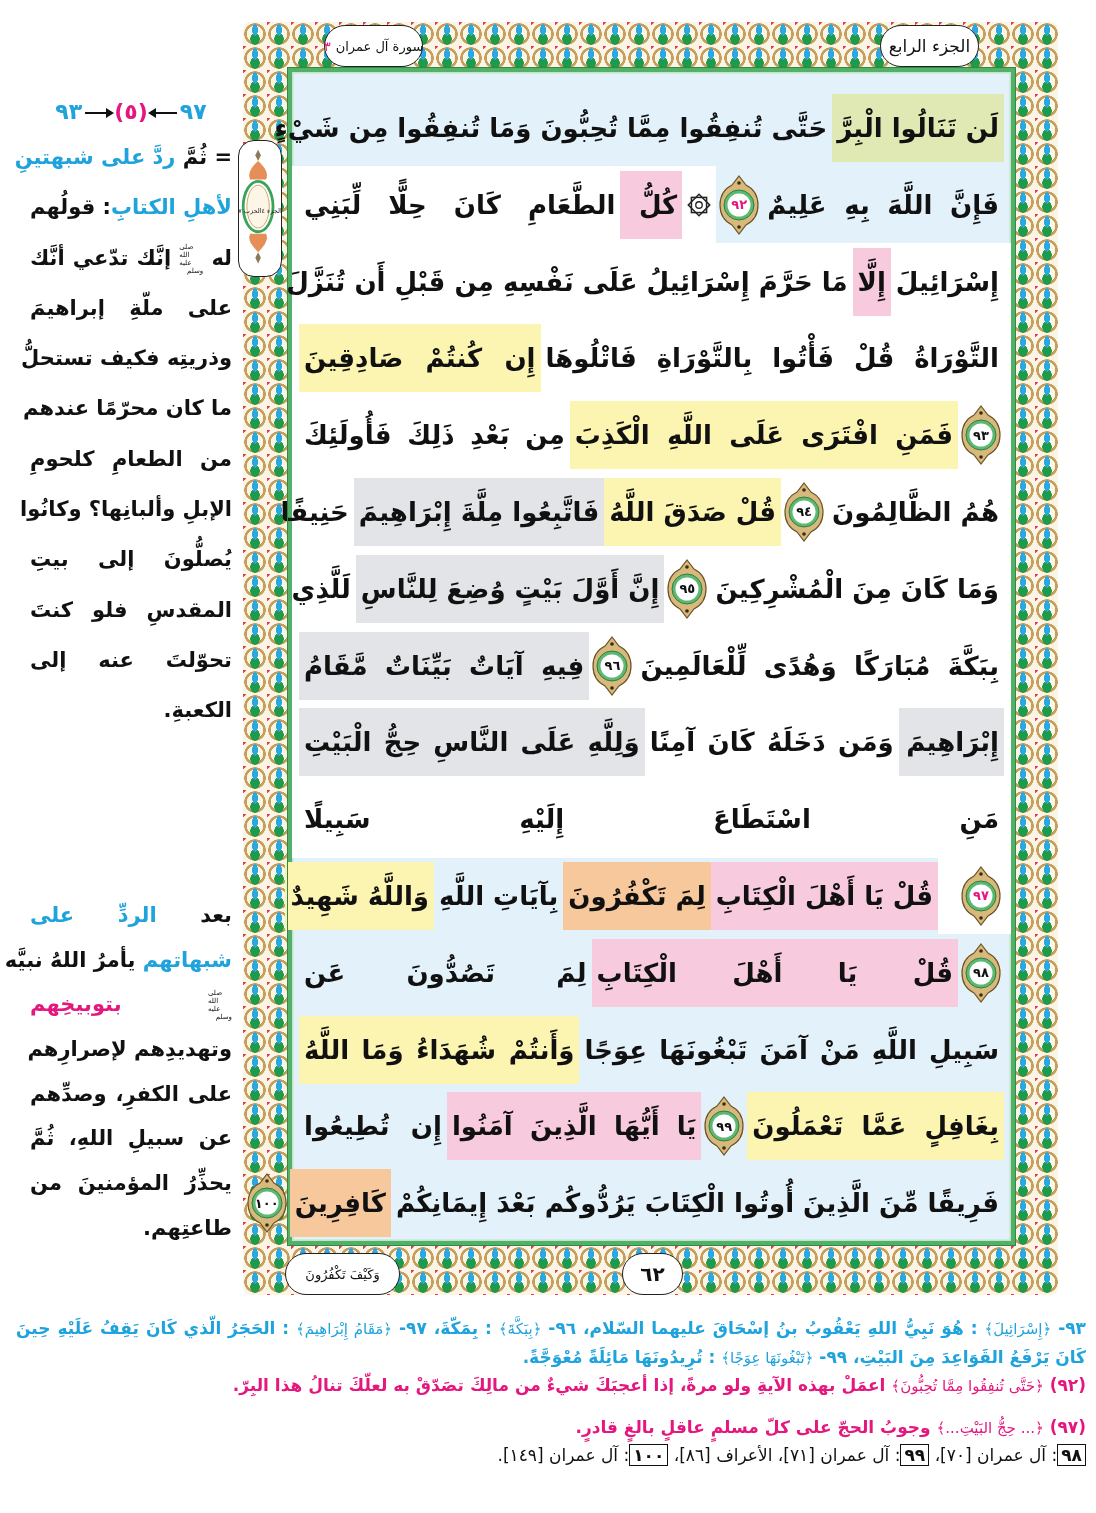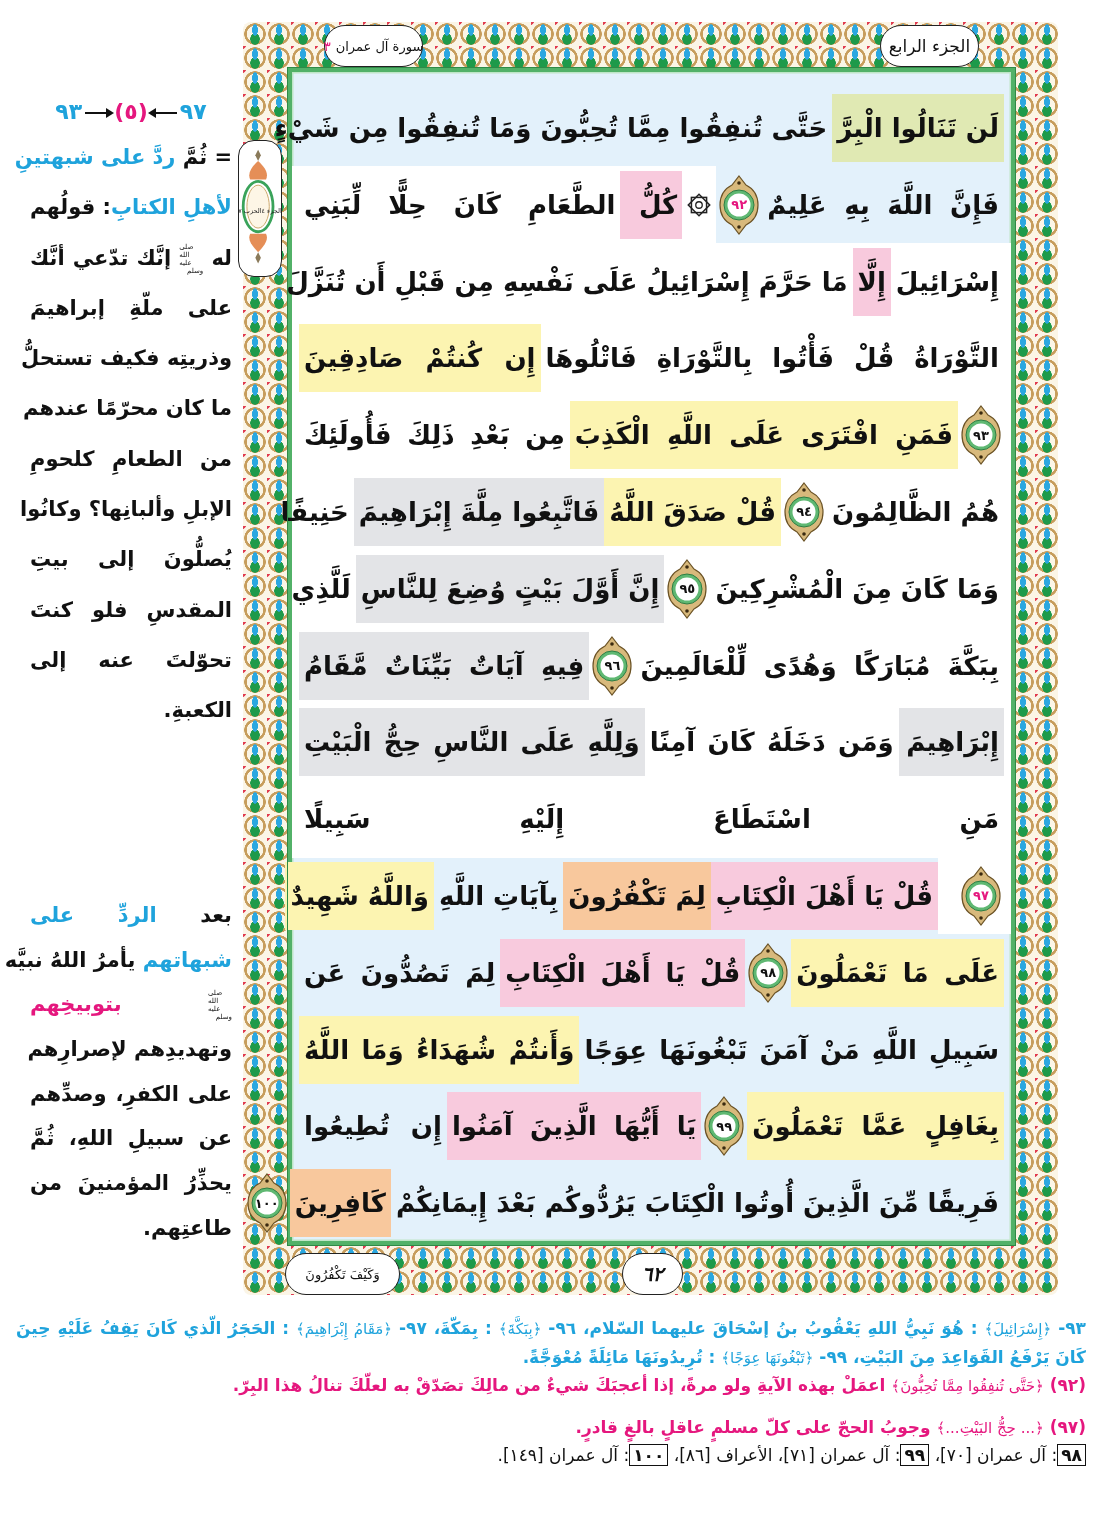--- a/index.html
+++ b/index.html
@@ -48,21 +48,21 @@
     background-size: 24px 24px;
   }
   .pill {
     position: absolute; background: #fff; border: 1.6px solid #222; border-radius: 22px;
     display: flex; align-items: center; justify-content: center; direction: rtl;
     white-space: nowrap; color: #111;
   }
   .pill-surah { left: 324px; top: 25px; width: 99px; height: 42px; font-size: 13px; gap: 5px; }
   .pill-juz { left: 880px; top: 25px; width: 99px; height: 42px; font-size: 17px; }
   .pill-catch { left: 285px; top: 1253px; width: 115px; height: 42px; font-size: 13px; }
-  .pill-page { left: 622px; top: 1253px; width: 61px; height: 42px; font-size: 20px; font-weight: bold; font-style: italic; }
+  .pill-page { left: 622px; top: 1253px; width: 61px; height: 42px; font-size: 20px; font-weight: bold; }
 
   .hizb {
     position: absolute; left: 238px; top: 140px; width: 44px; height: 137px;
     background: #fff; border: 1.6px solid #222; border-radius: 16px; z-index: 3;
   }
   .hizb svg { position: absolute; left: 0; top: 0; }
   .hizb-text {
     position: absolute; left: 6px; right: 6px; top: 50px; height: 40px;
     display: flex; flex-direction: row; align-items: center; justify-content: center;
     font-size: 6.5px; line-height: 10px; direction: rtl; white-space: nowrap; color: #222;
@@ -293,21 +293,20 @@
     </div>
     <div class="region" style="flex:1;padding-left:7px">
       <span class="seg hl-pink" style="flex-grow:4">قُلْ يَا أَهْلَ الْكِتَابِ</span>
       <span class="seg hl-orange" style="flex-grow:2">لِمَ تَكْفُرُونَ</span>
       <span class="seg" style="flex-grow:2">بِآيَاتِ اللَّهِ</span>
       <span class="seg hl-yellow" style="flex-grow:2">وَاللَّهُ شَهِيدٌ</span>
     </div>
   </div>
 
   <div class="qline">
-    <span class="seg hl-yellow" style="flex-grow:3">عَلَى مَا تَعْمَلُونَ</span>
     <span class="ayah">
       <svg width="40" height="60">
           <use href="#medallion"></use>
         </svg>
       <span class="num">٩٨</span>
     </span>
     <span class="seg hl-pink" style="flex-grow:4">قُلْ يَا أَهْلَ الْكِتَابِ</span>
     <span class="seg" style="flex-grow:3">لِمَ تَصُدُّونَ عَن</span>
   </div>
 

